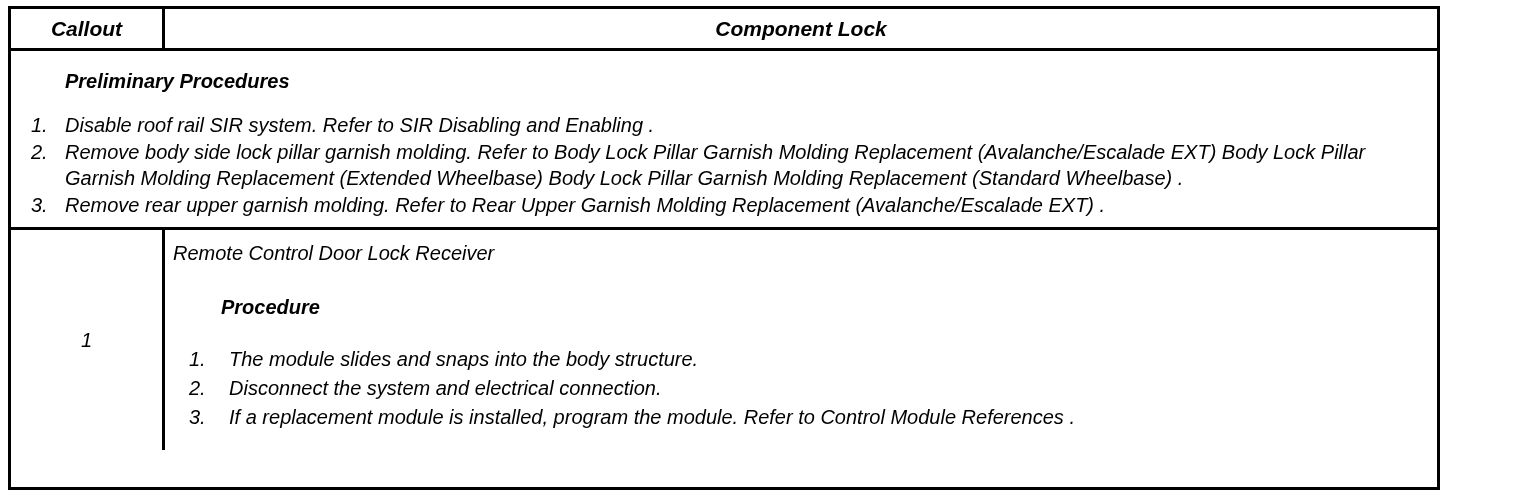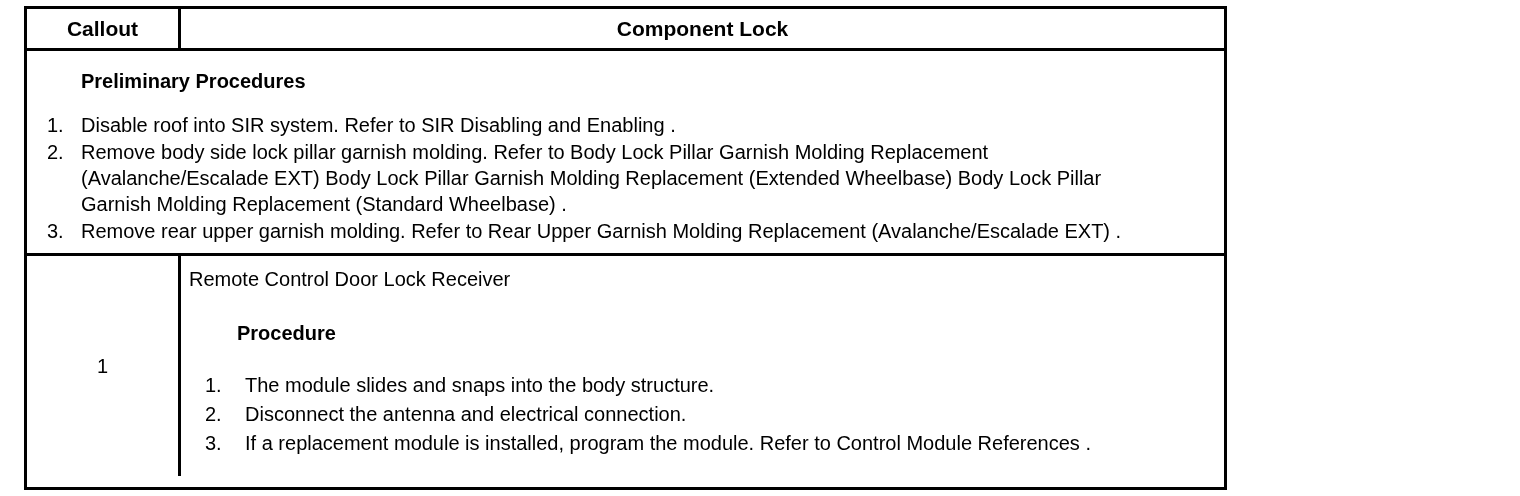--- a/index.html
+++ b/index.html
@@ -19,27 +19,28 @@
   .page {
     position: relative;
     width: 1520px;
     height: 496px;
     background: #ffffff;
   }
 
   
   .proc-table {
     position: absolute;
-    left: 24px;
+    left: 8px;
     top: 6px;
-    width: 1203px;           
+    width: 1432px;           
     height: 484px;           
     box-sizing: border-box;
     border: 3px solid #000000;
     background: #ffffff;
+    font-style: italic;
   }
 
   
   .header-row {
     display: flex;
     height: 42px;
     border-bottom: 3px solid #000000;
     box-sizing: border-box;
   }
   .header-callout {
@@ -170,21 +171,21 @@
       <div class="header-component">
         <span class="header-text">Component Lock</span>
       </div>
     </div>
 
     <div class="prelim-row">
       <div class="prelim-heading">Preliminary Procedures</div>
       <ol class="prelim-list">
         <li>
           <span class="num">1.</span>
-          <span>Disable roof into SIR system. Refer to SIR Disabling and Enabling .</span>
+          <span>Disable roof rail SIR system. Refer to SIR Disabling and Enabling .</span>
         </li>
         <li>
           <span class="num">2.</span>
           <span>Remove body side lock pillar garnish molding. Refer to Body Lock Pillar Garnish Molding Replacement (Avalanche/Escalade EXT) Body Lock Pillar Garnish Molding Replacement (Extended Wheelbase) Body Lock Pillar Garnish Molding Replacement (Standard Wheelbase) .</span>
         </li>
         <li>
           <span class="num">3.</span>
           <span>Remove rear upper garnish molding. Refer to Rear Upper Garnish Molding Replacement (Avalanche/Escalade EXT) .</span>
         </li>
       </ol>
@@ -195,21 +196,21 @@
       <div class="item-body">
         <div class="item-title">Remote Control Door Lock Receiver</div>
         <div class="item-sub-heading">Procedure</div>
         <ol class="item-list">
           <li>
             <span class="num">1.</span>
             <span>The module slides and snaps into the body structure.</span>
           </li>
           <li>
             <span class="num">2.</span>
-            <span>Disconnect the antenna and electrical connection.</span>
+            <span>Disconnect the system and electrical connection.</span>
           </li>
           <li>
             <span class="num">3.</span>
             <span>If a replacement module is installed, program the module. Refer to Control Module References .</span>
           </li>
         </ol>
       </div>
     </div>
 
   </div>

